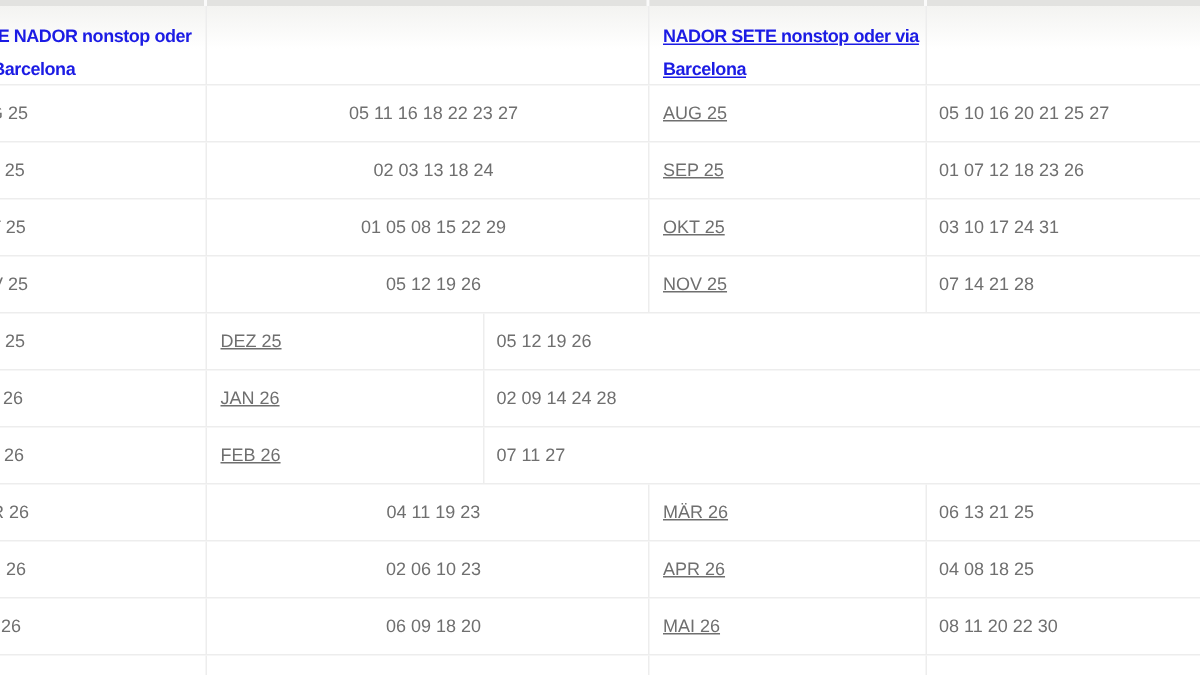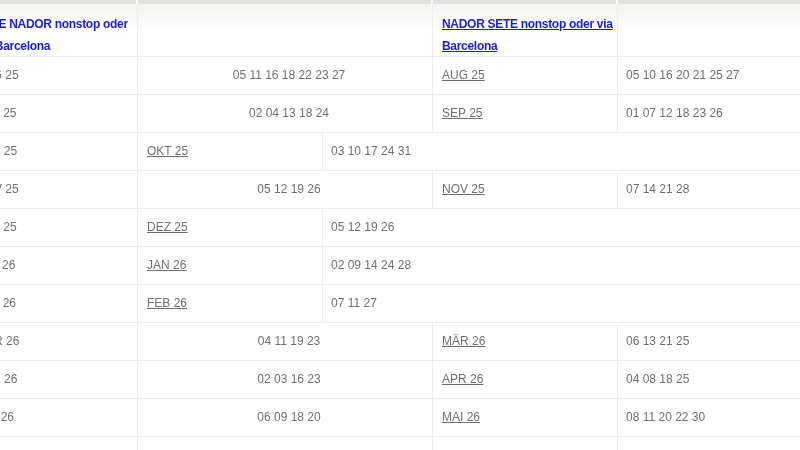--- a/index.html
+++ b/index.html
@@ -83,26 +83,27 @@
 
     <div id="schedule-rows">
         <div class="row data">
           <div class="cell c1">AUG 25</div>
           <div class="cell c2">05 11 16 18 22 23 27</div>
           <div class="cell c3">AUG 25</div>
           <div class="cell c4">05 10 16 20 21 25 27</div>
         </div>
         <div class="row data">
           <div class="cell c1">SEP 25</div>
-          <div class="cell c2">02 04 13 18 24</div>
+          <div class="cell c2">02 03 13 18 24</div>
           <div class="cell c3">SEP 25</div>
           <div class="cell c4">01 07 12 18 23 26</div>
         </div>
         <div class="row data">
           <div class="cell c1">OKT 25</div>
+          <div class="cell c2">01 05 08 15 22 29</div>
           <div class="cell c3">OKT 25</div>
           <div class="cell c4">03 10 17 24 31</div>
         </div>
         <div class="row data">
           <div class="cell c1">NOV 25</div>
           <div class="cell c2">05 12 19 26</div>
           <div class="cell c3">NOV 25</div>
           <div class="cell c4">07 14 21 28</div>
         </div>
         <div class="row data">
@@ -121,21 +122,21 @@
           <div class="cell c4">07 11 27</div>
         </div>
         <div class="row data">
           <div class="cell c1">MÄR 26</div>
           <div class="cell c2">04 11 19 23</div>
           <div class="cell c3">MÄR 26</div>
           <div class="cell c4">06 13 21 25</div>
         </div>
         <div class="row data">
           <div class="cell c1">APR 26</div>
-          <div class="cell c2">02 03 16 23</div>
+          <div class="cell c2">02 06 10 23</div>
           <div class="cell c3">APR 26</div>
           <div class="cell c4">04 08 18 25</div>
         </div>
         <div class="row data">
           <div class="cell c1">MAI 26</div>
           <div class="cell c2">06 09 18 20</div>
           <div class="cell c3">MAI 26</div>
           <div class="cell c4">08 11 20 22 30</div>
         </div>
       </div>

